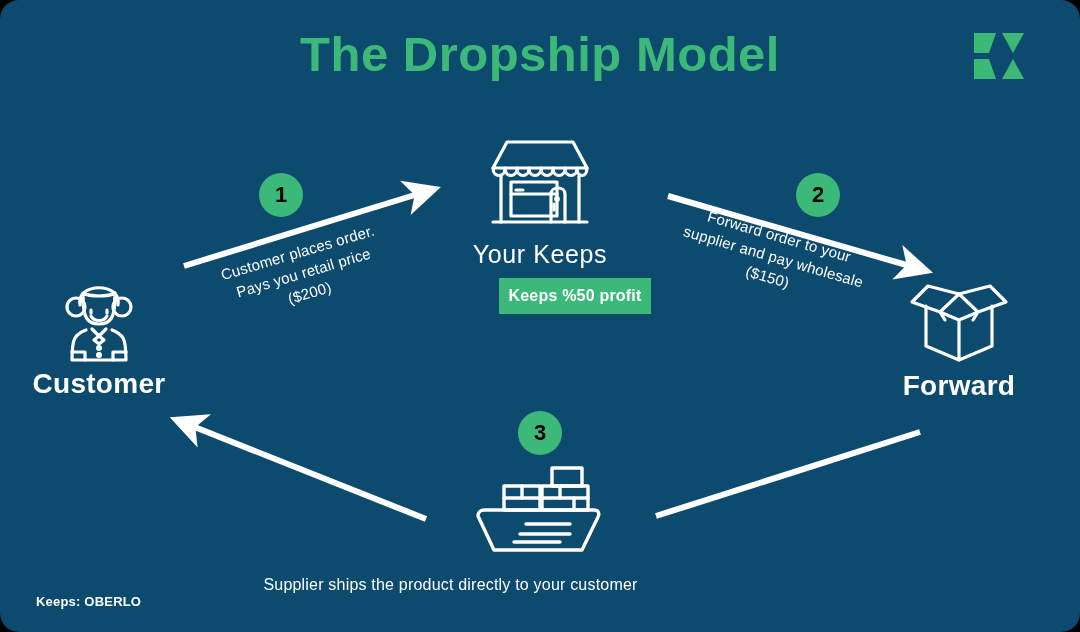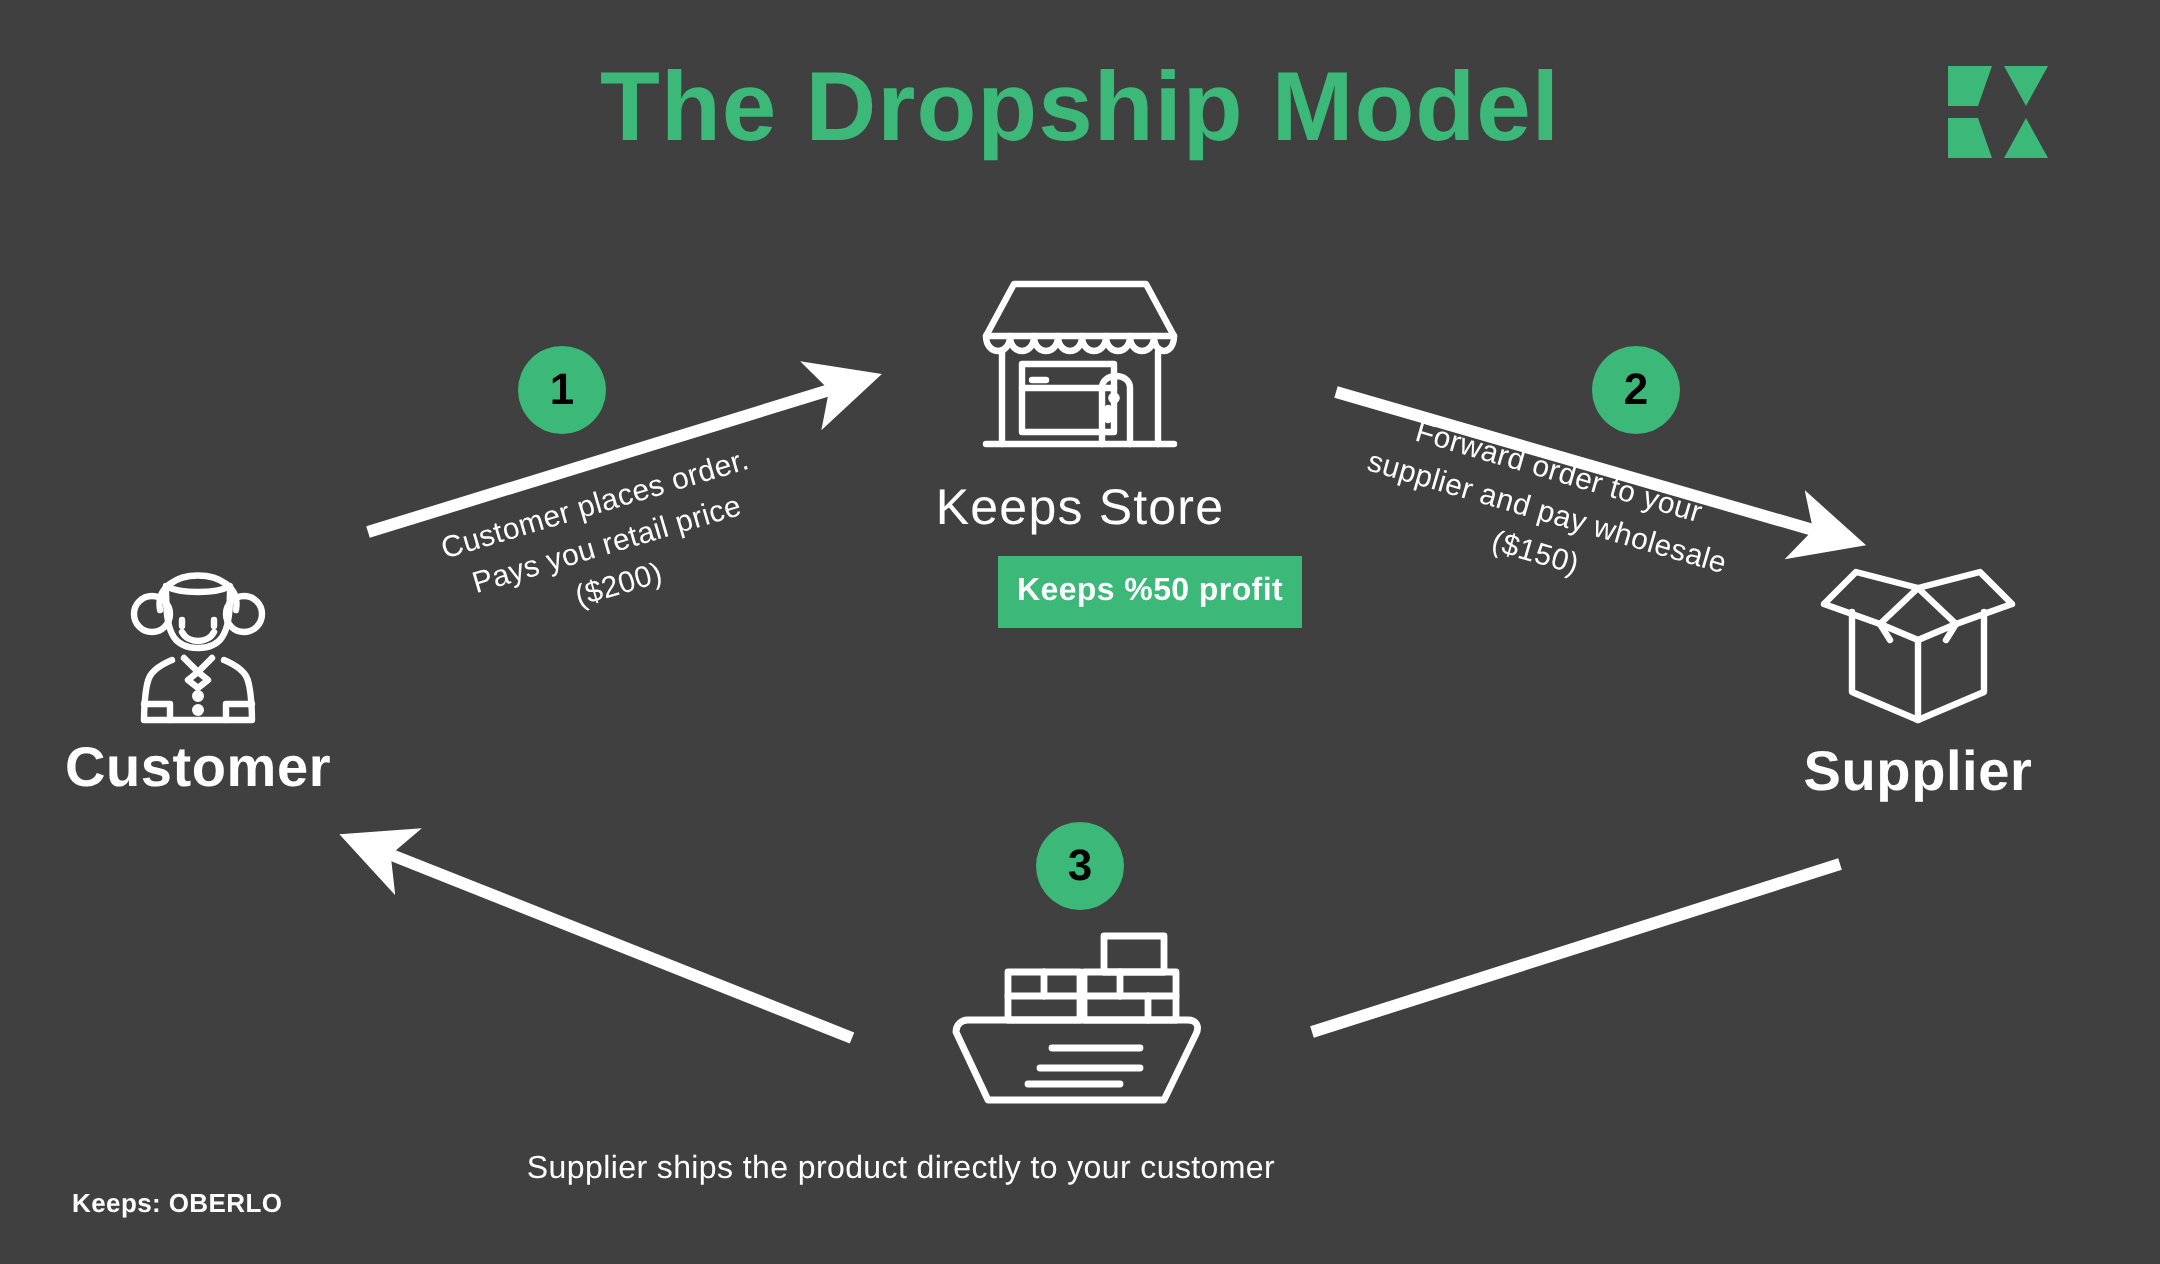--- a/index.html
+++ b/index.html
@@ -7,22 +7,23 @@
     padding: 0;
     background: #000000;
   }
   body {
     font-family: "Liberation Sans", sans-serif;
   }
   #canvas {
     position: relative;
     width: 1080px;
     height: 632px;
-    background: #404040;
+    background: #0c4a6e;
     overflow: hidden;
+    border-radius: 19px;
   }
 
   
   #title {
     position: absolute;
     top: 26px;
     left: 0;
     width: 1080px;
     text-align: center;
     font-size: 49px;
@@ -220,38 +221,38 @@
         <path d="M94,40 L94,86"></path>
         <path d="M8,86 L102,86"></path>
         <rect x="26" y="46" width="46" height="34"></rect>
         <path d="M26,58 L72,58"></path>
         <path d="M31,54 L38,54"></path>
         <path d="M80,86 L80,58 C80,50 66,50 66,58 L66,86" transform="translate(0,0)"></path>
         <path d="M69,68 L69,74"></path>
         <circle cx="72" cy="63" r="1.3" fill="#ffffff"></circle>
       </g>
     </svg>
-    <div class="node-label store">Keeps Store</div>
+    <div class="node-label store">Your Keeps</div>
   </div>
 
   <div id="profit-badge">Keeps %50 profit</div>
 
   <div class="node" id="supplier-node">
     <svg class="icon-svg" width="110" height="92" viewBox="0 0 110 92">
       <g fill="none" stroke="#ffffff" stroke-width="3.2" stroke-linejoin="round" stroke-linecap="round">
         <path d="M22,32 L22,72 L55,86 L88,72 L88,32"></path>
         <path d="M55,46 L55,86"></path>
         <path d="M8,28 L24,12 L55,20 L36,38 Z"></path>
         <path d="M102,28 L86,12 L55,20 L74,38 Z"></path>
         <path d="M36,38 L55,46 L74,38"></path>
         <path d="M36,38 L41,46"></path>
         <path d="M74,38 L69,46"></path>
       </g>
     </svg>
-    <div class="node-label">Supplier</div>
+    <div class="node-label">Forward</div>
   </div>
 
   <div class="node" id="ship-node">
     <svg class="icon-svg" width="140" height="100" viewBox="0 0 140 100">
       <g fill="none" stroke="#ffffff" stroke-width="3.4" stroke-linejoin="round" stroke-linecap="round">
         <path d="M8,56 C8,52 11,50 14,50 L124,50 C128,50 130,53 128,57 L112,90 L24,90 Z"></path>
         <rect x="34" y="26" width="36" height="24"></rect>
         <path d="M34,38 L70,38"></path>
         <path d="M52,26 L52,38"></path>
         <rect x="72" y="26" width="46" height="24"></rect>

